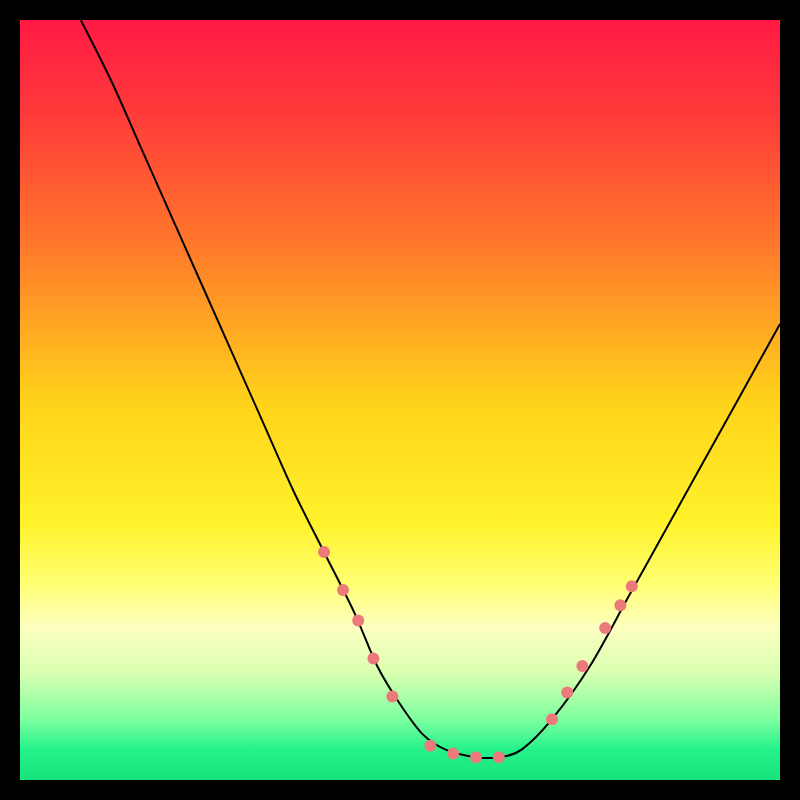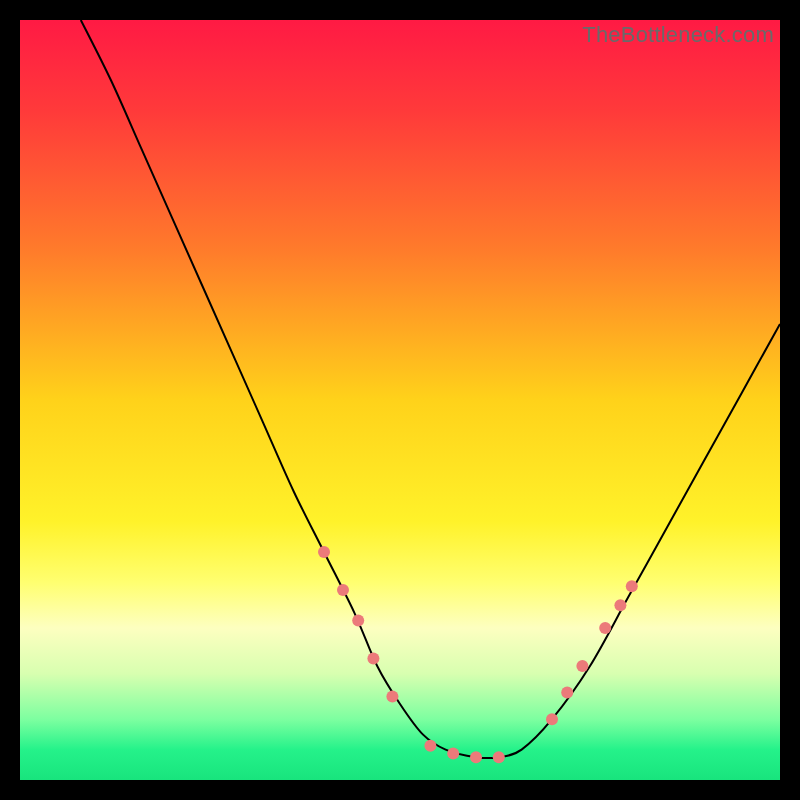--- a/index.html
+++ b/index.html
@@ -71,14 +71,13 @@
         <circle cx="456" cy="737.2" r="6" fill="#ec7a7a"></circle>
         <circle cx="478.8" cy="737.2" r="6" fill="#ec7a7a"></circle>
         <circle cx="532" cy="699.2" r="6" fill="#ec7a7a"></circle>
         <circle cx="547.1999999999999" cy="672.6" r="6" fill="#ec7a7a"></circle>
         <circle cx="562.4" cy="646" r="6" fill="#ec7a7a"></circle>
         <circle cx="585.2" cy="608" r="6" fill="#ec7a7a"></circle>
         <circle cx="600.4" cy="585.2" r="6" fill="#ec7a7a"></circle>
         <circle cx="611.8000000000001" cy="566.2" r="6" fill="#ec7a7a"></circle>
       </g>
   </svg>
-  <div class="watermark">TheBottleneck.com</div>
 </div>
 
 </body></html>

